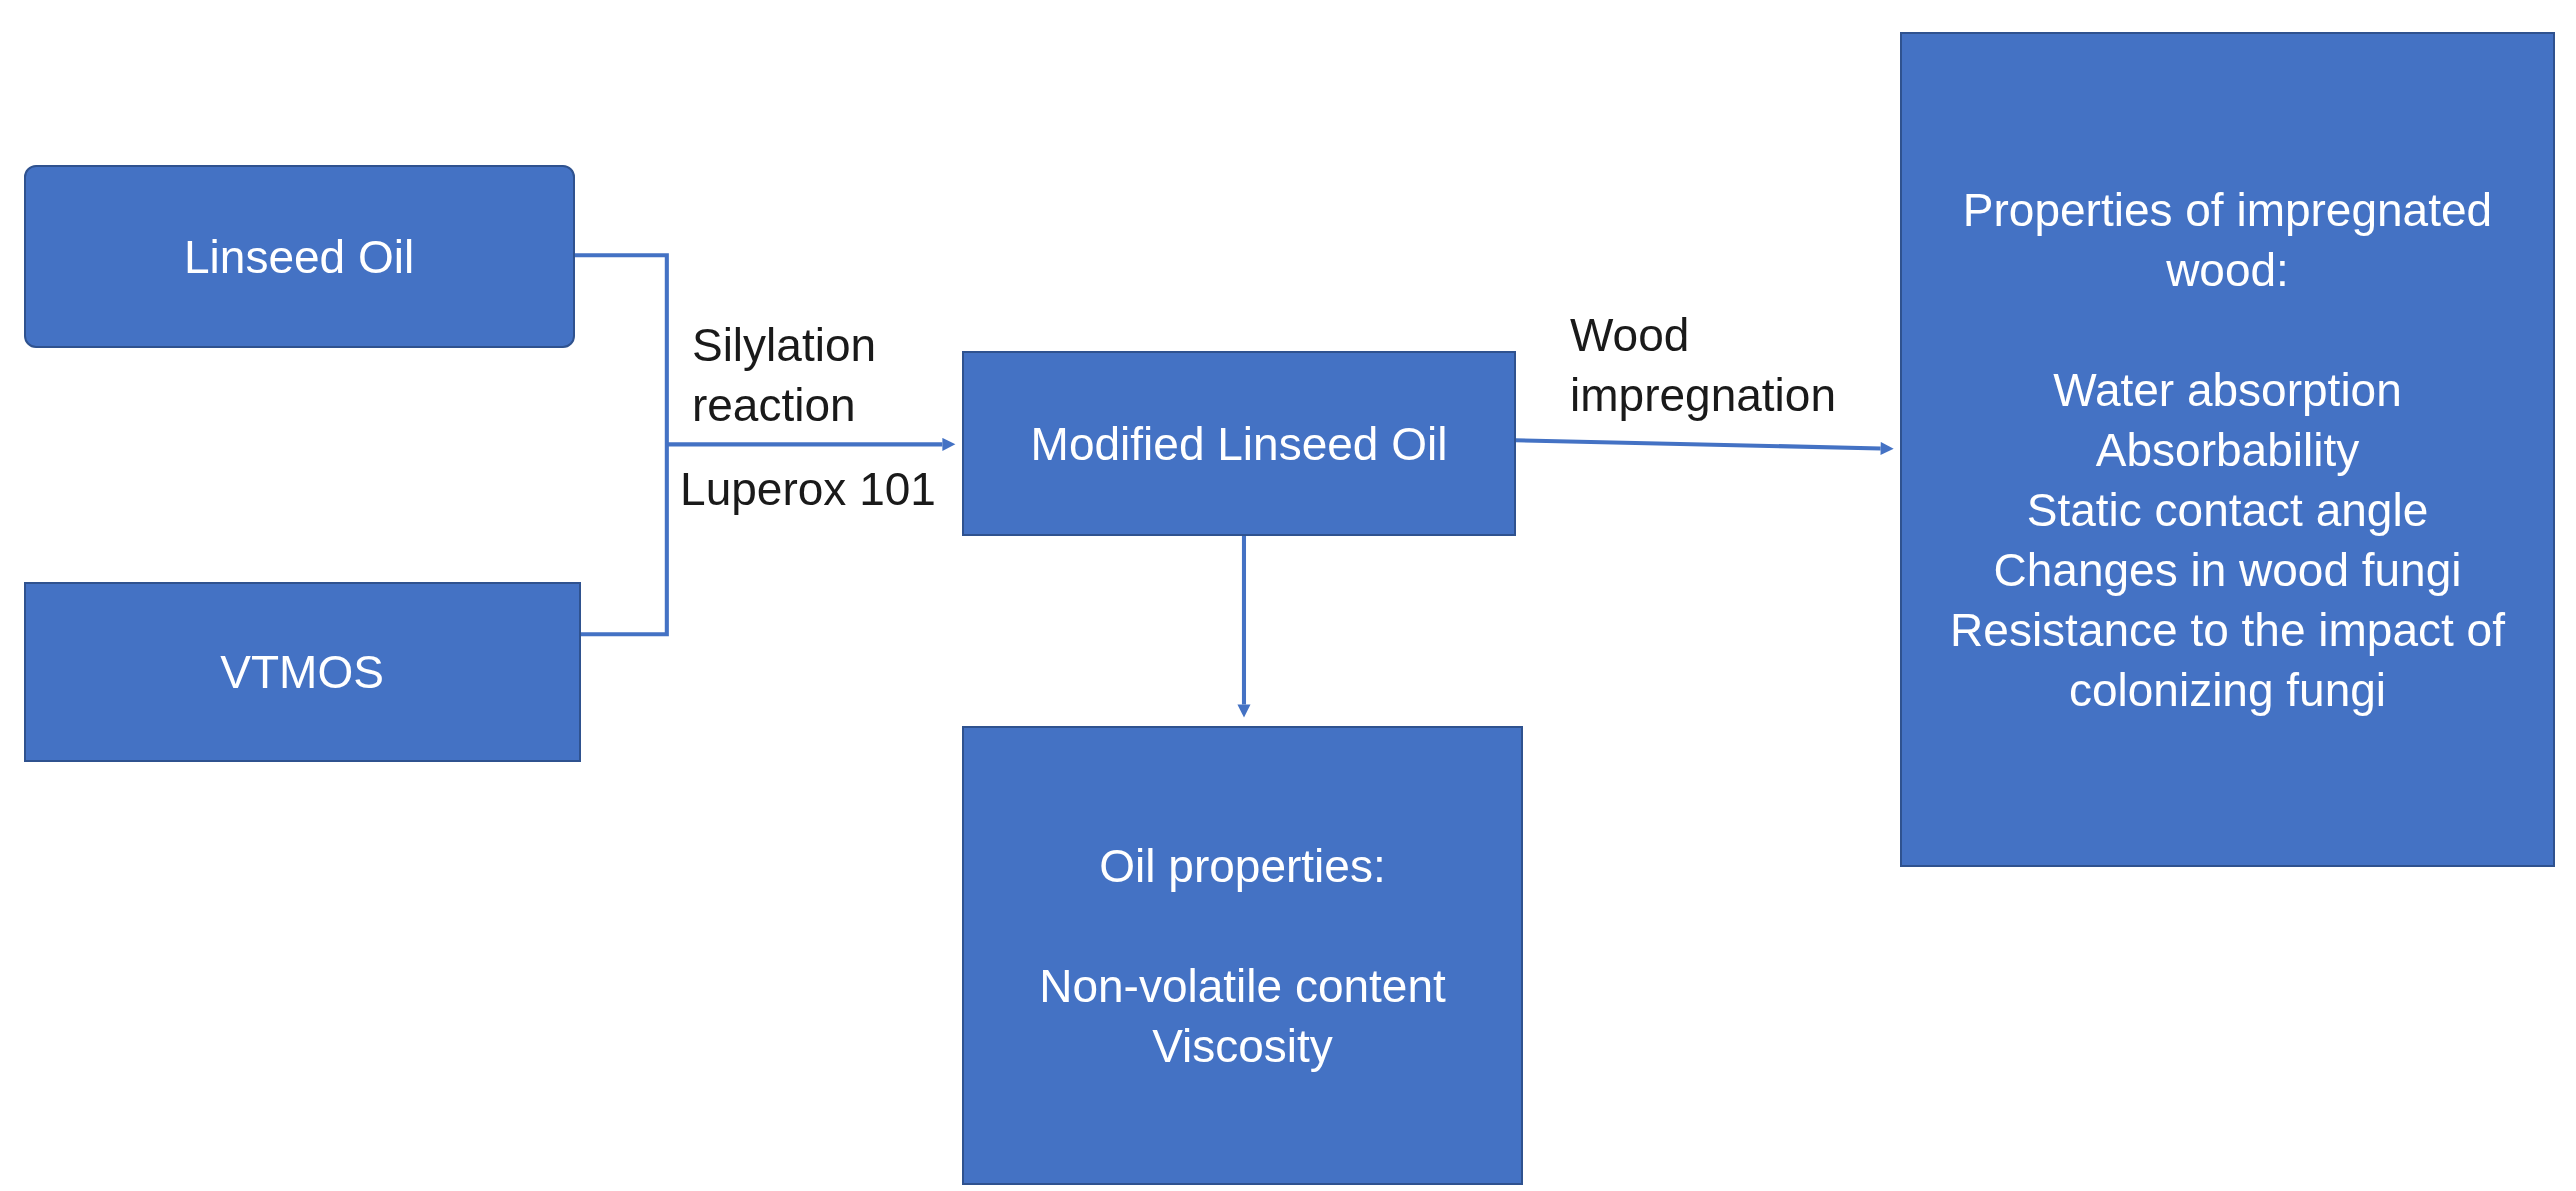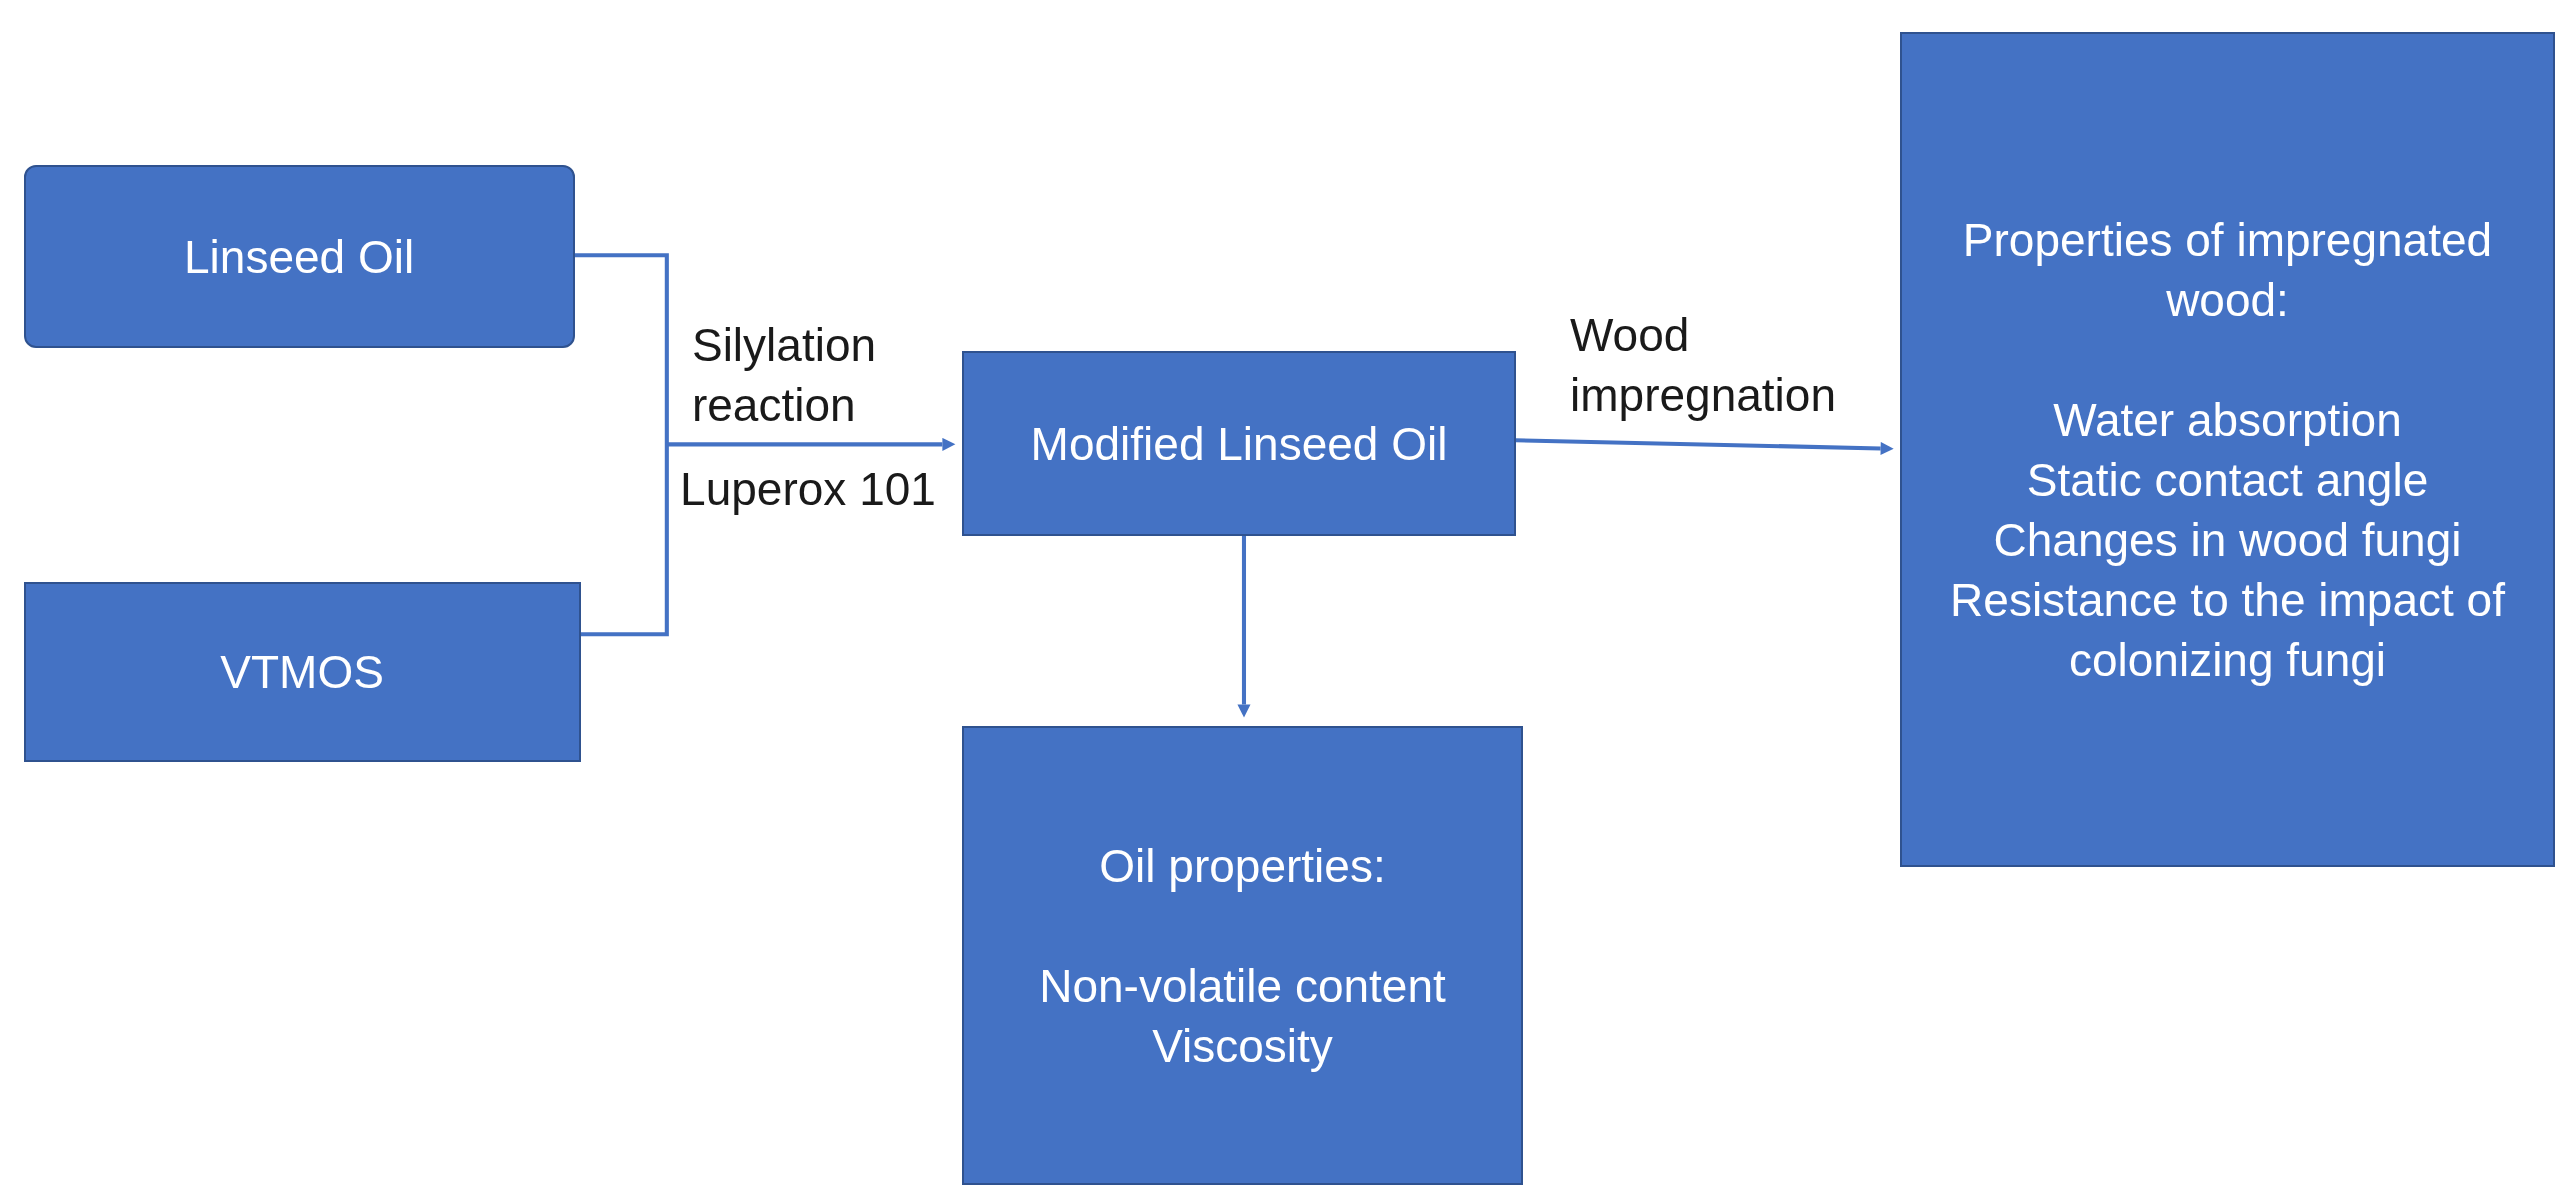--- a/index.html
+++ b/index.html
@@ -75,20 +75,21 @@
     <div class="bline"></div>
     <div class="bline">Non-volatile content</div>
     <div class="bline">Viscosity</div>
   </div>
 
   <div class="box col" style="left:1900px; top:32px; width:655px; height:835px;">
     <div class="bline">Properties of impregnated</div>
     <div class="bline">wood:</div>
     <div class="bline"></div>
     <div class="bline">Water absorption</div>
+    <div class="bline">Absorbability</div>
     <div class="bline">Static contact angle</div>
     <div class="bline">Changes in wood fungi</div>
     <div class="bline">Resistance to the impact of</div>
     <div class="bline">colonizing fungi</div>
   </div>
 
   <div class="label" style="left:784px; top:315px;">
     <div class="lline">Silylation</div>
     <div class="lline">reaction</div>
   </div>

